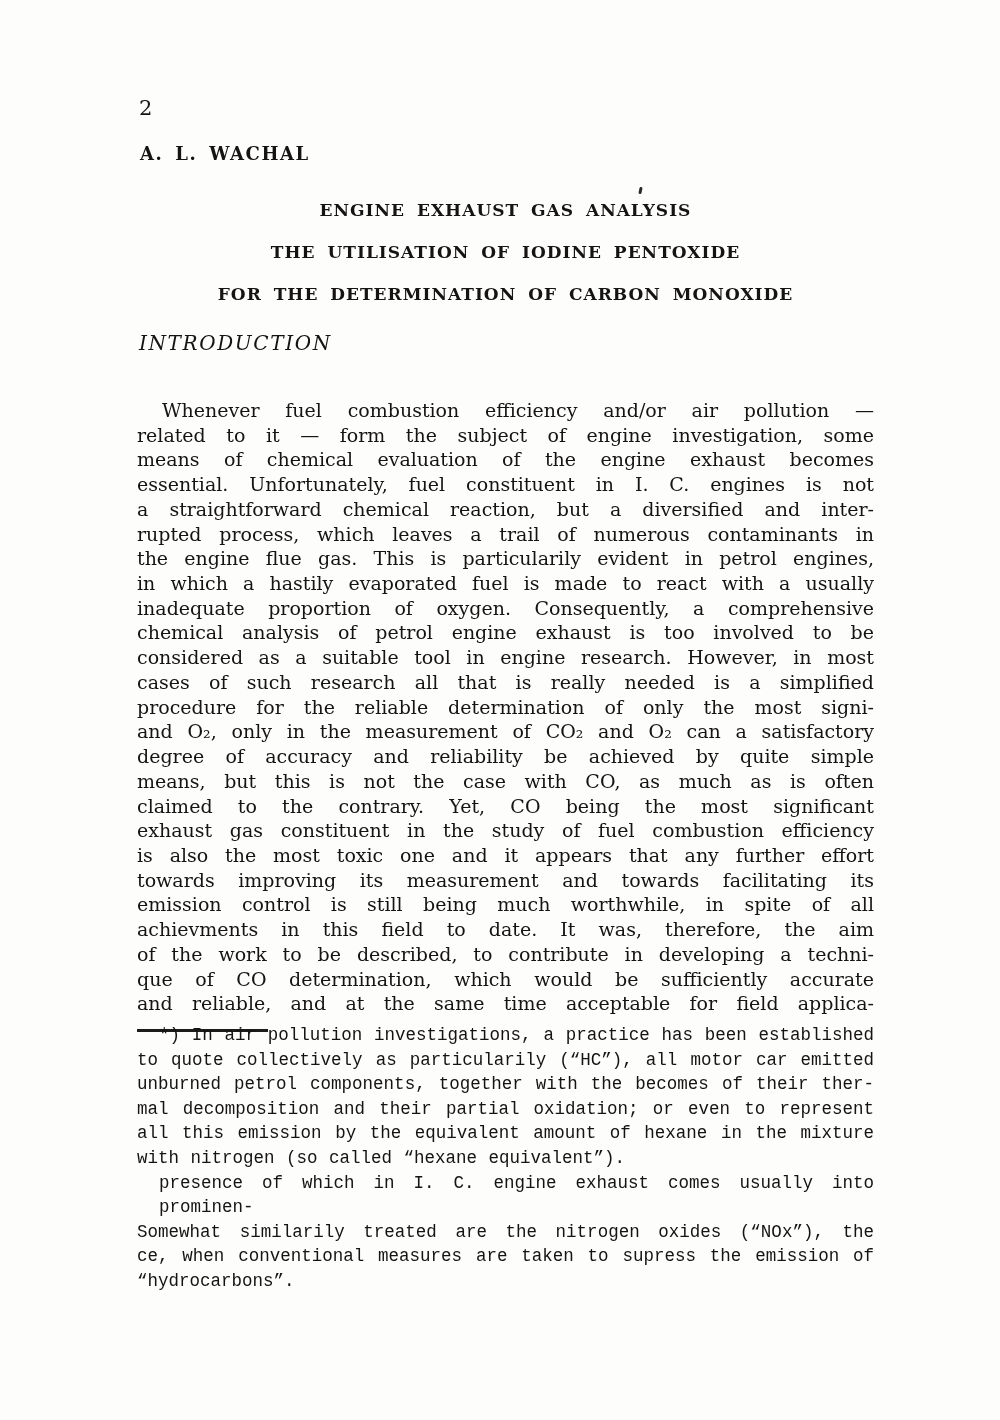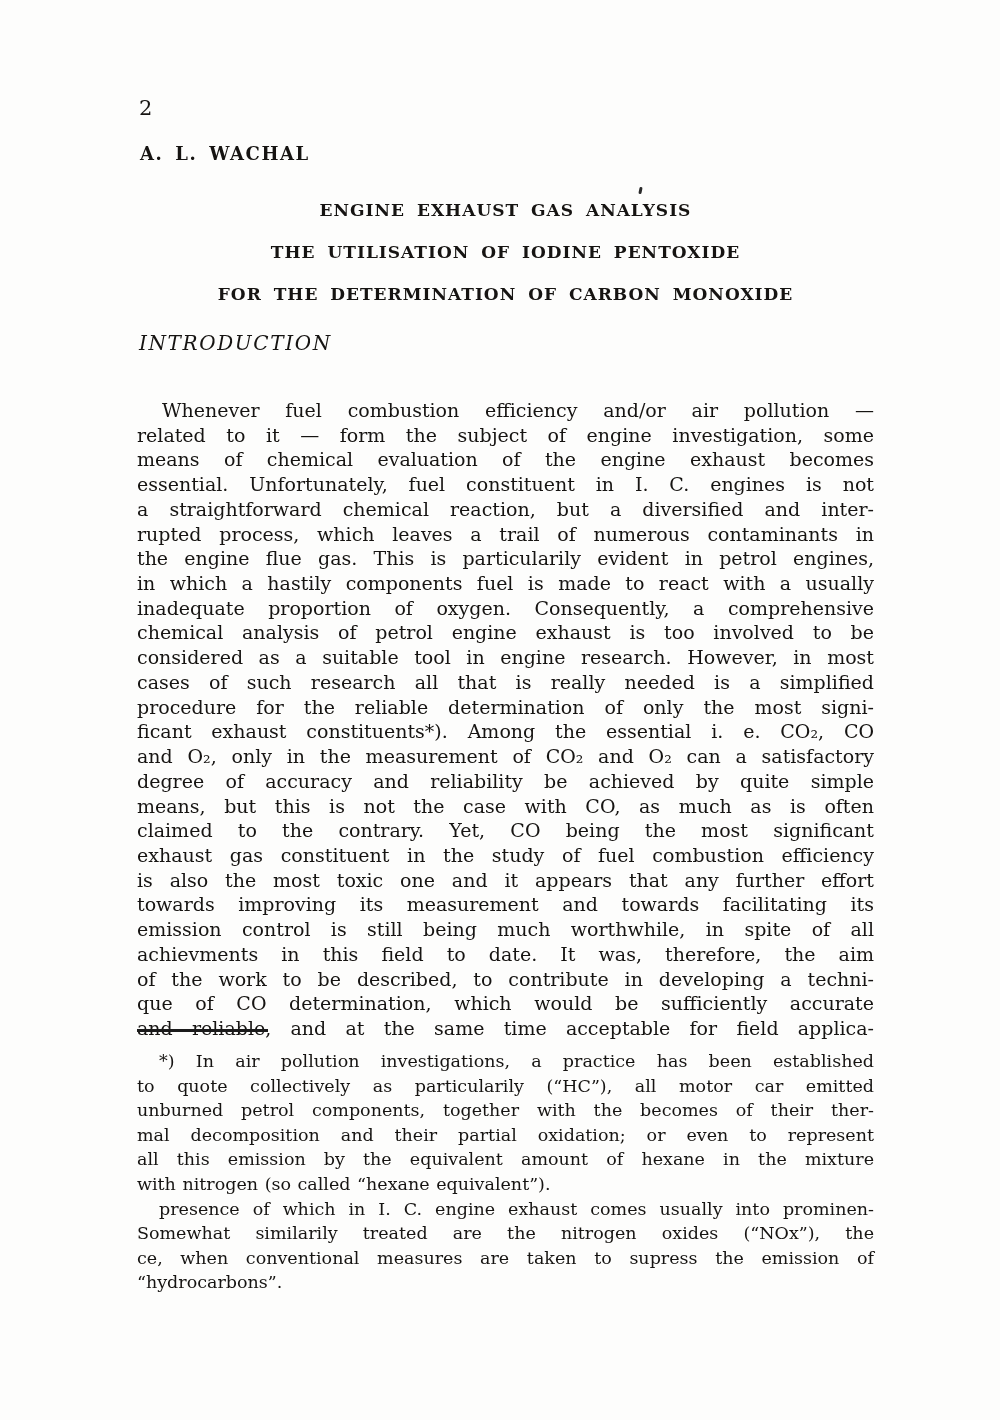--- a/index.html
+++ b/index.html
@@ -90,22 +90,23 @@
     left: 137px;
     top: 1029px;
     width: 131px;
     height: 3px;
     background: #1b1b1b;
   }
 
   .footnote-block {
     position: absolute;
     left: 137px;
-    top: 1049px;
+    top: 1023px;
     width: 737px;
+    font-family: Liberation Mono, monospace;
   }
   .fn-line {
     font-size: 17.5px;
     line-height: 24.6px;
     text-align: justify;
     text-align-last: justify;
     word-spacing: 1px;
   }
   .fn-para .fn-line:first-child { padding-left: 22px; }
   .no-fill { text-align-last: left !important; }
@@ -128,27 +129,26 @@
 <div class="section-heading">INTRODUCTION</div>
 
 <div class="body-block">
     <div class="body-line">Whenever fuel combustion efficiency and/or air pollution —</div>
     <div class="body-line">related to it — form the subject of engine investigation, some</div>
     <div class="body-line">means of chemical evaluation of the engine exhaust becomes</div>
     <div class="body-line">essential. Unfortunately, fuel constituent in I. C. engines is not</div>
     <div class="body-line">a straightforward chemical reaction, but a diversified and inter-</div>
     <div class="body-line">rupted process, which leaves a trail of numerous contaminants in</div>
     <div class="body-line">the engine flue gas. This is particularily evident in petrol engines,</div>
-    <div class="body-line">in which a hastily components fuel is made to react with a usually</div>
+    <div class="body-line">in which a hastily evaporated fuel is made to react with a usually</div>
     <div class="body-line">inadequate proportion of oxygen. Consequently, a comprehensive</div>
     <div class="body-line">chemical analysis of petrol engine exhaust is too involved to be</div>
     <div class="body-line">considered as a suitable tool in engine research. However, in most</div>
     <div class="body-line">cases of such research all that is really needed is a simplified</div>
     <div class="body-line">procedure for the reliable determination of only the most signi-</div>
-    <div class="body-line">ficant exhaust constituents*). Among the essential i. e. CO₂, CO</div>
     <div class="body-line">and O₂, only in the measurement of CO₂ and O₂ can a satisfactory</div>
     <div class="body-line">degree of accuracy and reliability be achieved by quite simple</div>
     <div class="body-line">means, but this is not the case with CO, as much as is often</div>
     <div class="body-line">claimed to the contrary. Yet, CO being the most significant</div>
     <div class="body-line">exhaust gas constituent in the study of fuel combustion efficiency</div>
     <div class="body-line">is also the most toxic one and it appears that any further effort</div>
     <div class="body-line">towards improving its measurement and towards facilitating its</div>
     <div class="body-line">emission control is still being much worthwhile, in spite of all</div>
     <div class="body-line">achievments in this field to date. It was, therefore, the aim</div>
     <div class="body-line">of the work to be described, to contribute in developing a techni-</div>

